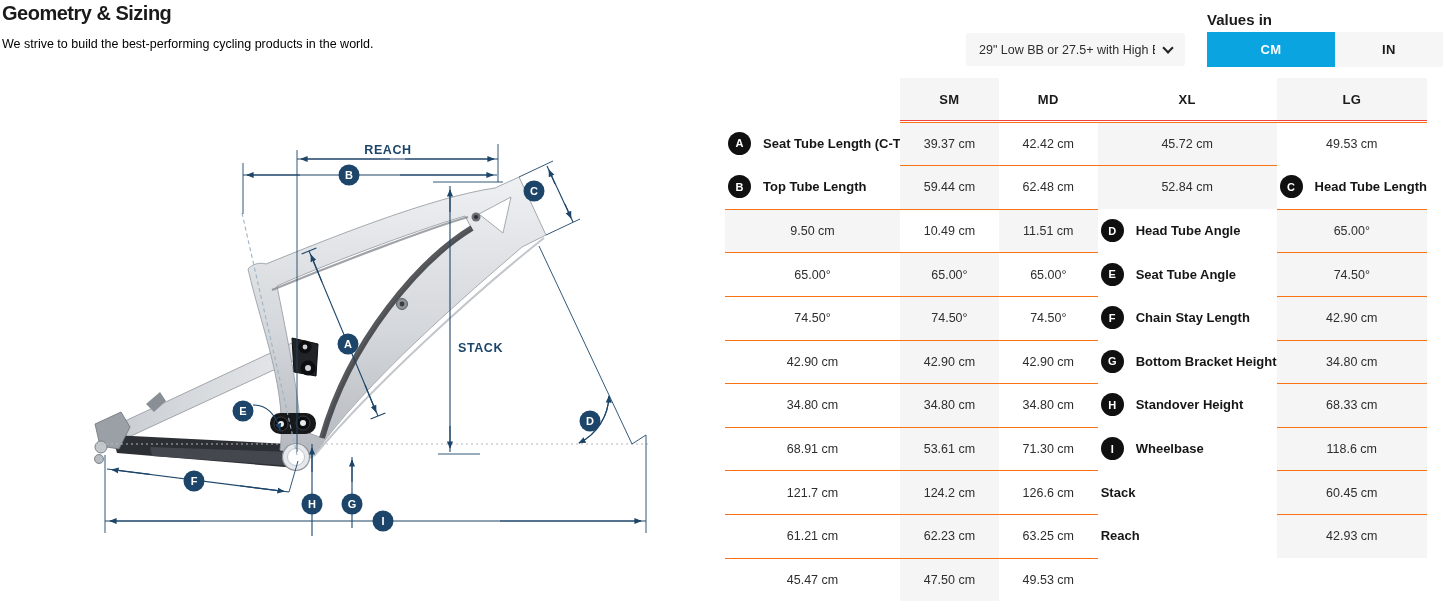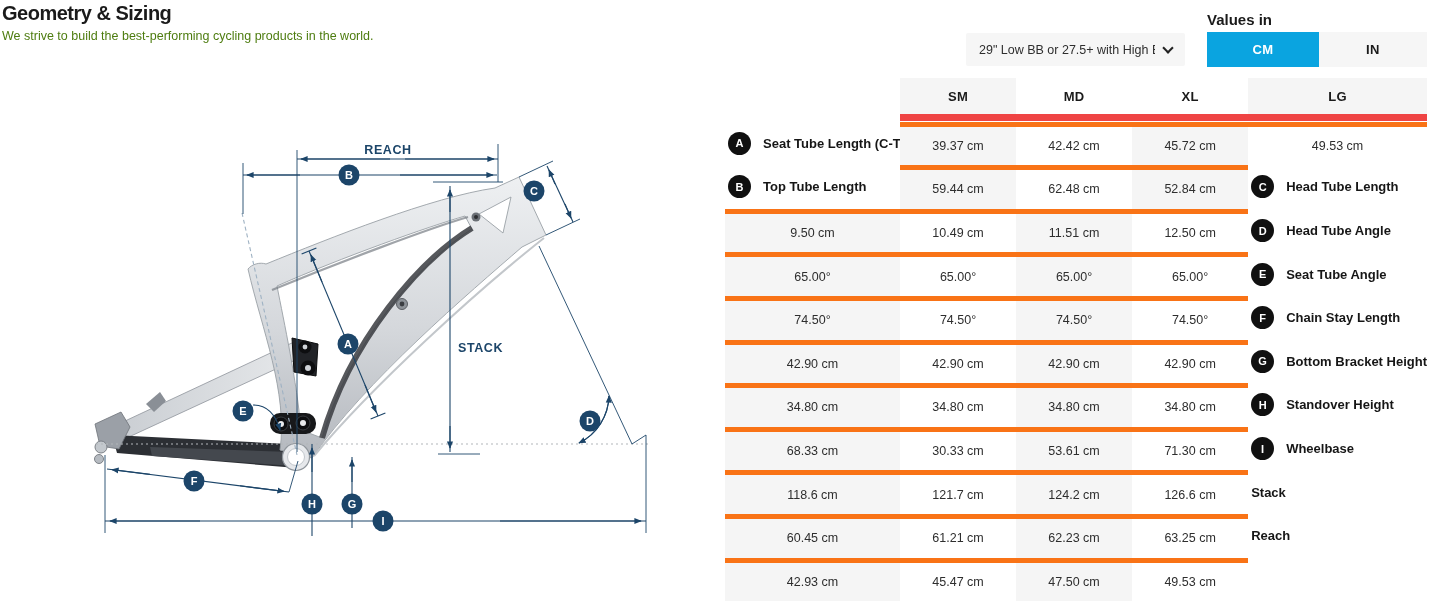--- a/index.html
+++ b/index.html
@@ -3,51 +3,51 @@
 <meta charset="utf-8">
 <style>
   * { box-sizing: border-box; margin: 0; padding: 0; }
   html, body { width: 1445px; height: 609px; overflow: hidden; background: #ffffff;
     font-family: "Liberation Sans", sans-serif; }
   .stage { position: relative; width: 1445px; height: 609px; background: #fff; }
 
   
   .head-block { position: absolute; left: 2px; top: 2px; }
   .page-title { font-size: 20px; font-weight: bold; color: #1a1a1a; letter-spacing: -0.5px; }
-  .page-subtitle { margin-top: 4px; font-size: 12.5px; color: #4d7c0f; }
+  .page-subtitle { margin-top: 12px; font-size: 12.5px; color: #000000; }
 
   
   .dropdown { position: absolute; left: 966px; top: 33px; width: 219px; height: 33px;
     background: #f6f6f6; border-radius: 2px; display: flex; align-items: center;
     padding: 0 30px 0 13px; cursor: pointer; }
   .dropdown-text { font-size: 12.5px; color: #2e2e2e; white-space: nowrap; overflow: hidden; }
   .chevron { position: absolute; right: 13px; top: 11px; width: 8px; height: 8px;
     border-right: 2px solid #222; border-bottom: 2px solid #222; transform: rotate(45deg); }
   .values-in { position: absolute; left: 1207px; top: 11px; font-size: 15px;
     font-weight: bold; color: #1a1a1a; }
   .unit-toggle { position: absolute; left: 1207px; top: 32px; display: flex; }
-  .unit-btn { width: 112px; height: 35px; display: flex; align-items: center; justify-content: center;
+  .unit-btn { width: 128px; height: 35px; display: flex; align-items: center; justify-content: center;
     font-size: 13px; font-weight: bold; letter-spacing: 0.5px; cursor: pointer; }
   .unit-btn.active { background: #0aa4e0; color: #ffffff; }
   .unit-btn.inactive { background: #f6f6f6; color: #1a1a1a; width: 108px; }
 
   
   .diagram { position: absolute; left: 0; top: 0; width: 720px; height: 609px; }
   .dim-text { font-weight: bold; font-size: 12.5px; letter-spacing: 0.6px; fill: #1c4569; }
   .badge-letter { font-weight: bold; font-size: 11px; fill: #ffffff; }
 
   
   .geo-table { position: absolute; left: 725px; top: 78px; width: 702px;
     display: grid; grid-template-columns: 175px repeat(4, 1fr); grid-auto-rows: 43.6px; }
   .th { height: 43px; display: flex; align-items: center; justify-content: center;
     font-size: 13px; font-weight: bold; color: #1a1a1a; letter-spacing: 0.3px;
-    border-bottom: 7px solid #ef4444; }
+    border-bottom: 1px solid #ef4444; }
   .th.label-col { border-bottom: none; }
   .cell { display: flex; align-items: center; justify-content: center;
-    font-size: 12.5px; color: #2e2e2e; border-top: 5px solid #f97316; }
+    font-size: 12.5px; color: #2e2e2e; border-top: 1px solid #f97316; }
   .shade { background: #f5f5f5; }
   .label-cell { display: flex; align-items: center; justify-content: flex-start;
     padding-left: 3px; gap: 12px; border-top: none; }
   .row-badge { width: 23px; height: 23px; border-radius: 50%; background: #101010;
     color: #fff; font-size: 11px; font-weight: bold; display: flex; align-items: center;
     justify-content: center; flex: 0 0 23px; }
   .row-label { font-size: 13px; font-weight: bold; color: #161616; white-space: nowrap; }
 </style>
 </head>
 <body>
@@ -255,21 +255,20 @@
       <div class="cell shade">59.44 cm</div>
       <div class="cell">62.48 cm</div>
       <div class="cell shade">52.84 cm</div>
       <div class="cell label-cell">
         <span class="row-badge">C</span>
         <span class="row-label">Head Tube Length</span>
       </div>
       <div class="cell shade">9.50 cm</div>
       <div class="cell">10.49 cm</div>
       <div class="cell shade">11.51 cm</div>
-      <div class="cell">12.50 cm</div>
       <div class="cell label-cell">
         <span class="row-badge">D</span>
         <span class="row-label">Head Tube Angle</span>
       </div>
       <div class="cell shade">65.00°</div>
       <div class="cell">65.00°</div>
       <div class="cell shade">65.00°</div>
       <div class="cell">65.00°</div>
       <div class="cell label-cell">
         <span class="row-badge">E</span>
@@ -293,21 +292,21 @@
       </div>
       <div class="cell shade">34.80 cm</div>
       <div class="cell">34.80 cm</div>
       <div class="cell shade">34.80 cm</div>
       <div class="cell">34.80 cm</div>
       <div class="cell label-cell">
         <span class="row-badge">H</span>
         <span class="row-label">Standover Height</span>
       </div>
       <div class="cell shade">68.33 cm</div>
-      <div class="cell">30.33 cm</div>
+      <div class="cell">68.91 cm</div>
       <div class="cell shade">53.61 cm</div>
       <div class="cell">71.30 cm</div>
       <div class="cell label-cell">
         <span class="row-badge">I</span>
         <span class="row-label">Wheelbase</span>
       </div>
       <div class="cell shade">118.6 cm</div>
       <div class="cell">121.7 cm</div>
       <div class="cell shade">124.2 cm</div>
       <div class="cell">126.6 cm</div>

